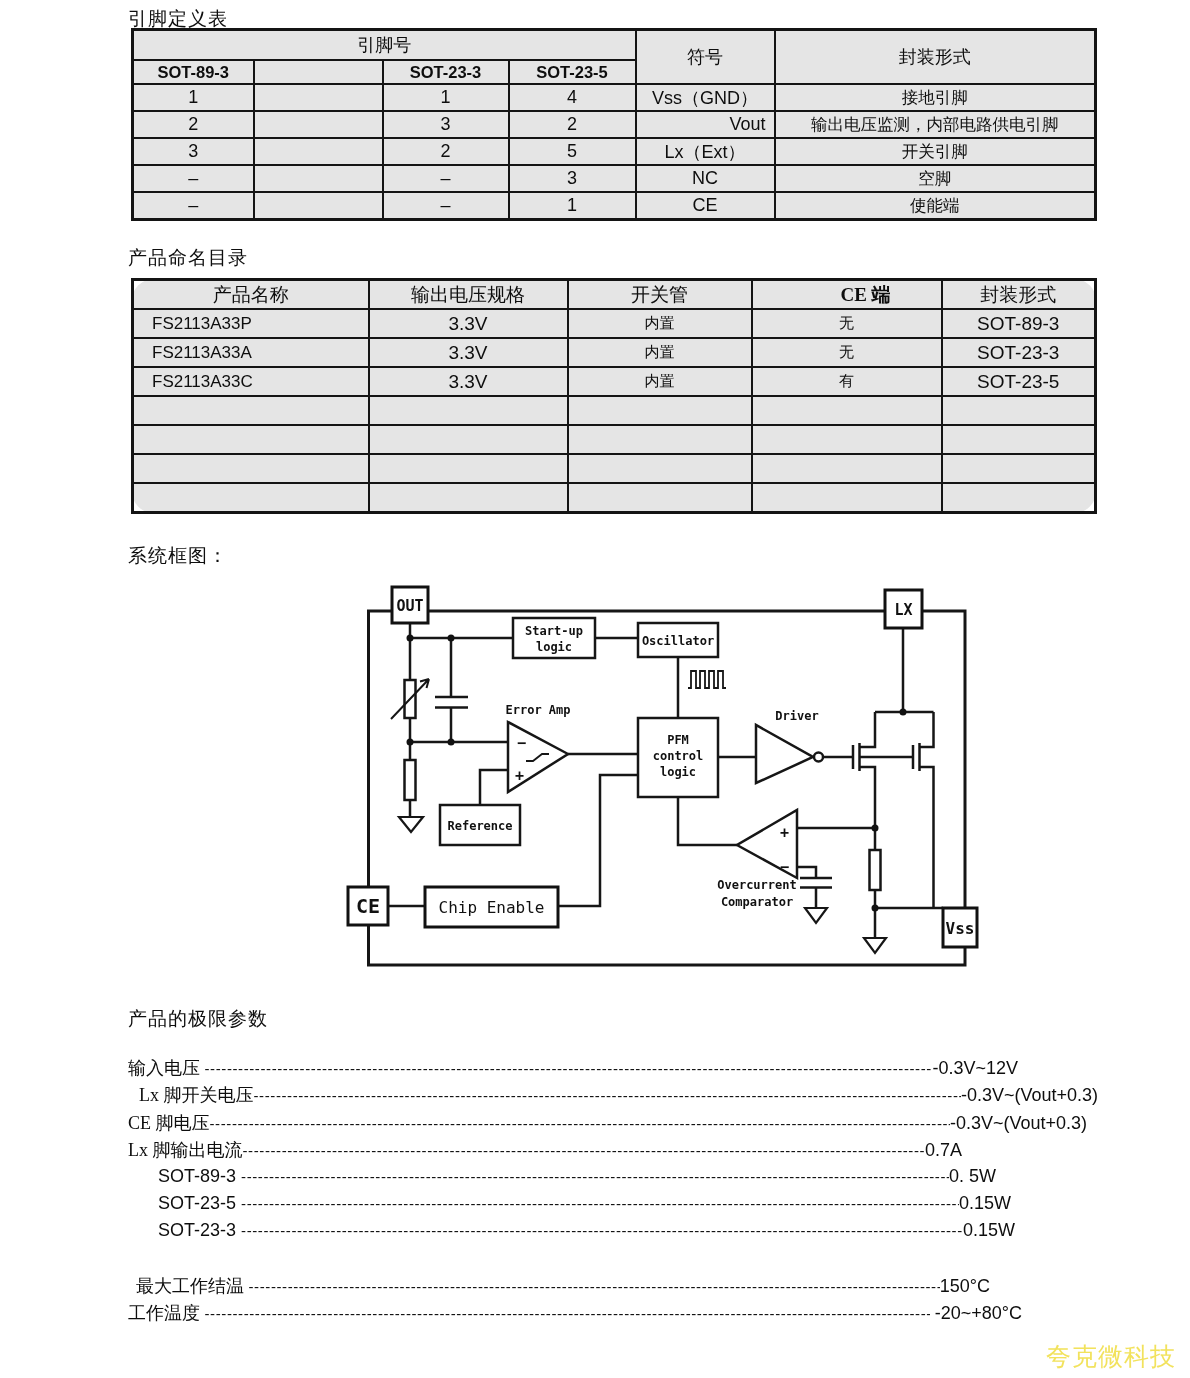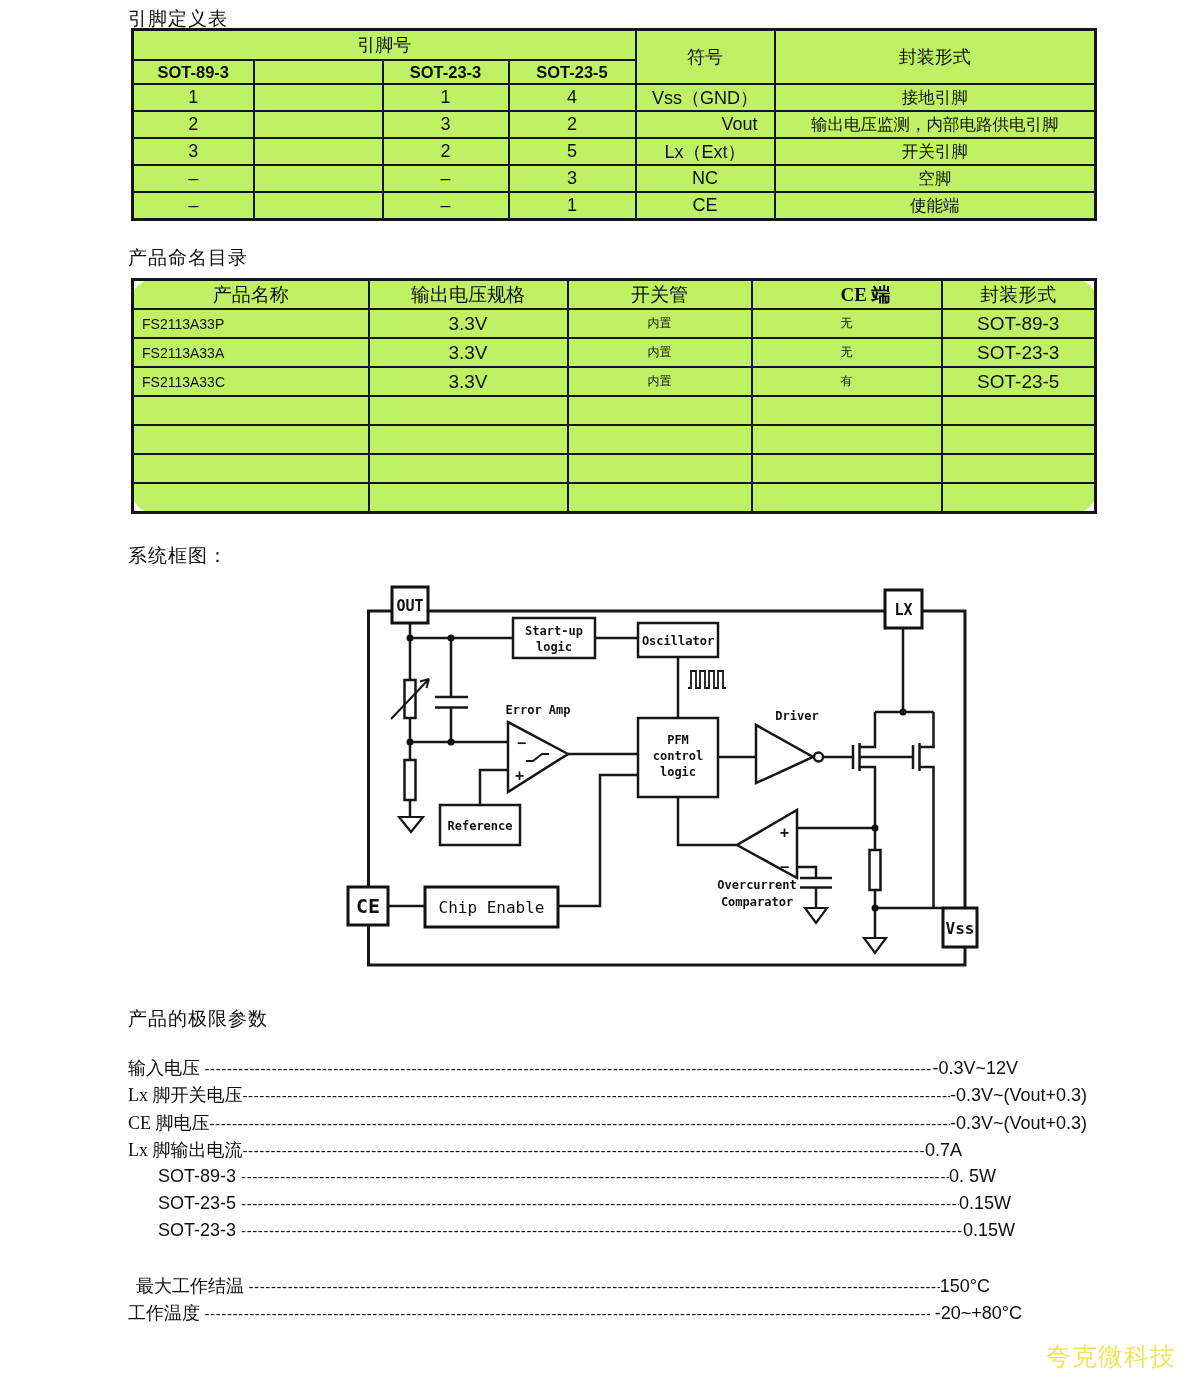--- a/index.html
+++ b/index.html
@@ -1,34 +1,34 @@
 <!DOCTYPE html>
 <html><head>
 <meta charset="utf-8">
 <style>
   html,body{margin:0;padding:0;background:#fff;}
   .page{position:relative;width:1190px;height:1378px;background:#ffffff;overflow:hidden;
         color:#111;font-family:"Liberation Serif",serif;}
   .heading{position:absolute;font-size:19px;letter-spacing:1px;color:#0e0e0e;white-space:pre;}
 
-  table{position:absolute;border-collapse:collapse;table-layout:fixed;background:#bef264;
+  table{position:absolute;border-collapse:collapse;table-layout:fixed;background:#e5e5e5;
         border:3px solid #141414;}
   td{border:2px solid #141414;text-align:center;vertical-align:middle;padding:0;
      overflow:hidden;white-space:nowrap;font-family:"Liberation Sans",sans-serif;color:#0e0e0e;}
   .cjk{font-family:"Liberation Serif",serif;}
   .t1 .rh1 td{height:28px;font-size:18px;}
   .t1 .rh2 td{height:22px;font-size:16.5px;font-weight:bold;}
   .t1 .rd td{height:25px;font-size:18px;}
   .t1 td.desc{font-size:16.5px;}
-  .t1 td.ar{text-align:right;padding-right:16px;}
+  .t1 td.ar{text-align:right;padding-right:8px;}
   .t2 tr td{height:27px;}
   .t2 .rh td{font-size:19px;height:27px;}
-  .t2 td.pname{text-align:left;padding-left:8px;font-size:14px;}
+  .t2 td.pname{text-align:left;padding-left:18px;font-size:17px;}
   .t2 td.v{font-size:19px;}
-  .t2 td.cjkcell{font-size:12px;}
+  .t2 td.cjkcell{font-size:15px;}
   .bold{font-weight:bold;padding-left:38px;}
 
   .params{position:absolute;left:128px;top:1056px;width:980px;}
   .param-row{display:flex;align-items:baseline;height:27.4px;font-size:18px;color:#0e0e0e;}
   .p-label{white-space:pre;font-family:"Liberation Serif",serif;}
   .p-label.latin{font-family:"Liberation Sans",sans-serif;}
   .p-leader{flex:1 1 auto;overflow:hidden;white-space:nowrap;font-family:"Liberation Sans",sans-serif;
             font-size:15px;letter-spacing:0.6px;color:#141414;}
   .p-value{white-space:pre;font-family:"Liberation Sans",sans-serif;}
 
@@ -267,21 +267,21 @@
   </svg>
 
   <div class="heading" style="left:128px;top:1006px;">产品的极限参数</div>
 
   <div class="params">
     <div class="param-row" style="width:890px;">
       <span class="p-label">输入电压 </span>
       <span class="p-leader">------------------------------------------------------------------------------------------------------------------------------------------------------------------------------------------------------------------------------------------------------------------------------------------------------------</span>
       <span class="p-value">-0.3V~12V</span>
     </div>
-    <div class="param-row" style="width:959px;">
+    <div class="param-row" style="width:959px;margin-left:11px;">
       <span class="p-label">Lx 脚开关电压</span>
       <span class="p-leader">------------------------------------------------------------------------------------------------------------------------------------------------------------------------------------------------------------------------------------------------------------------------------------------------------------</span>
       <span class="p-value">-0.3V~(Vout+0.3)</span>
     </div>
     <div class="param-row" style="width:959px;">
       <span class="p-label">CE 脚电压</span>
       <span class="p-leader">------------------------------------------------------------------------------------------------------------------------------------------------------------------------------------------------------------------------------------------------------------------------------------------------------------</span>
       <span class="p-value">-0.3V~(Vout+0.3)</span>
     </div>
     <div class="param-row" style="width:834px;">

